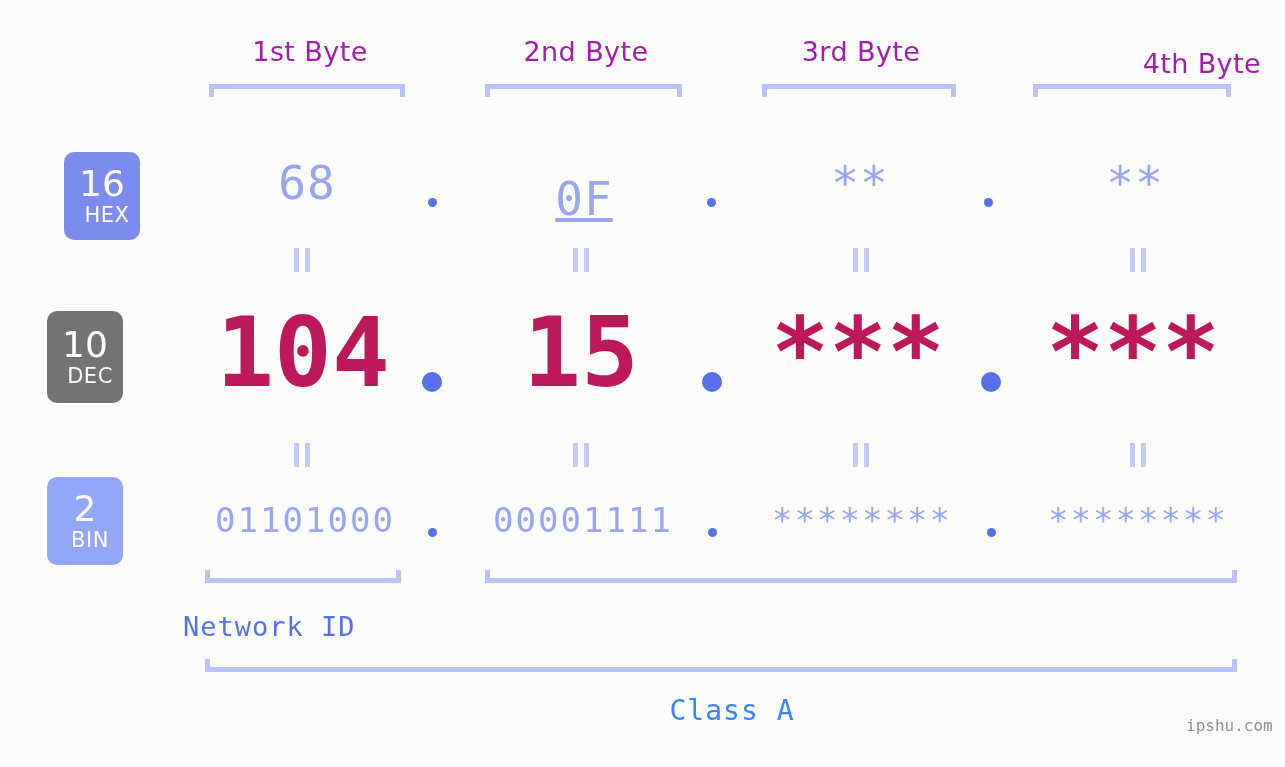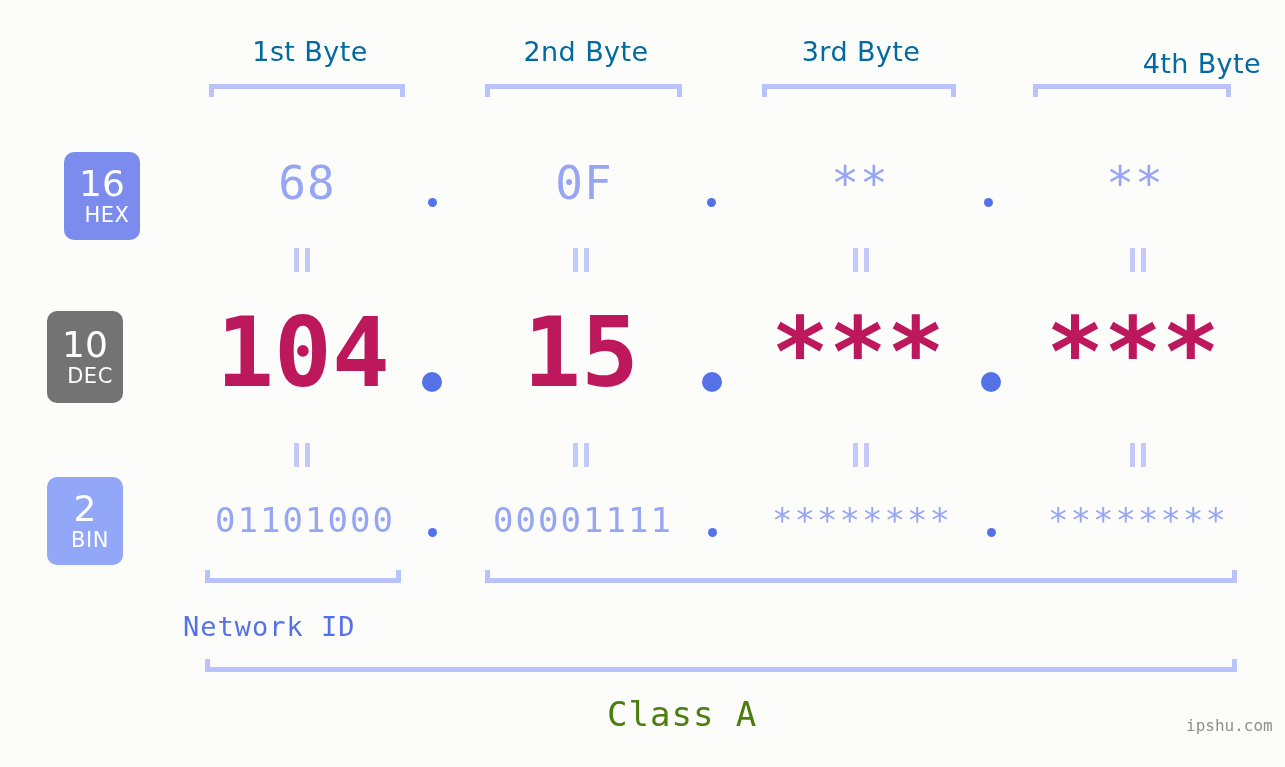--- a/index.html
+++ b/index.html
@@ -18,21 +18,21 @@
     overflow: hidden;
   }
 
   
   .abs { position: absolute; }
 
   
   .byte-head {
     font-family: "DejaVu Sans", sans-serif;
     font-size: 27px;
-    color: #0369a1;
+    color: #a21caf;
     text-align: center;
     letter-spacing: .4px;
     white-space: nowrap;
   }
 
   
   .bracket-down {
     border-top: 5px solid #b9c2fb;
     border-left: 5px solid #b9c2fb;
     border-right: 5px solid #b9c2fb;
@@ -126,22 +126,23 @@
   .caption {
     font-family: "DejaVu Sans Mono", monospace;
     font-size: 27px;
     color: #5571e8;
     text-align: left;
     white-space: nowrap;
     letter-spacing: 1px;
   }
   .class-caption {
     font-family: "DejaVu Sans Mono", monospace;
-    font-size: 34px;
-    color: #4d7c0f;
+    font-size: 28px;
+    color: #3b82f6;
+    text-align: center;
     white-space: nowrap;
     letter-spacing: 1px;
   }
 
   
   .watermark {
     font-family: "DejaVu Sans Mono", monospace;
     font-size: 16px;
     color: #8f8f8f;
     white-space: nowrap;
@@ -170,21 +171,21 @@
     <span class="num">10</span>
     <span class="nm">DEC</span>
   </div>
   <div class="abs base-badge badge-bin" style="left:47px; top:477px;">
     <span class="num">2</span>
     <span class="nm">BIN</span>
   </div>
 
   <div class="abs val hex-val" style="left:182px; top:160px; width:250px;">68</div>
   <div class="abs dot dot-hex" style="left:428px; top:198px;"></div>
-  <div class="abs val hex-val" style="left:459px; top:160px; width:250px;">0F</div>
+  <div class="abs val hex-val" style="left:459px; top:176px; width:250px;text-decoration:underline;">0F</div>
   <div class="abs dot dot-hex" style="left:707px; top:198px;"></div>
   <div class="abs val hex-val" style="left:735px; top:160px; width:250px;">**</div>
   <div class="abs dot dot-hex" style="left:984px; top:198px;"></div>
   <div class="abs val hex-val" style="left:1010px; top:160px; width:250px;">**</div>
 
   <div class="abs eq" style="left:294px; top:248px;">
       <i></i>
       <i></i>
     </div>
   <div class="abs eq" style="left:573px; top:248px;">

